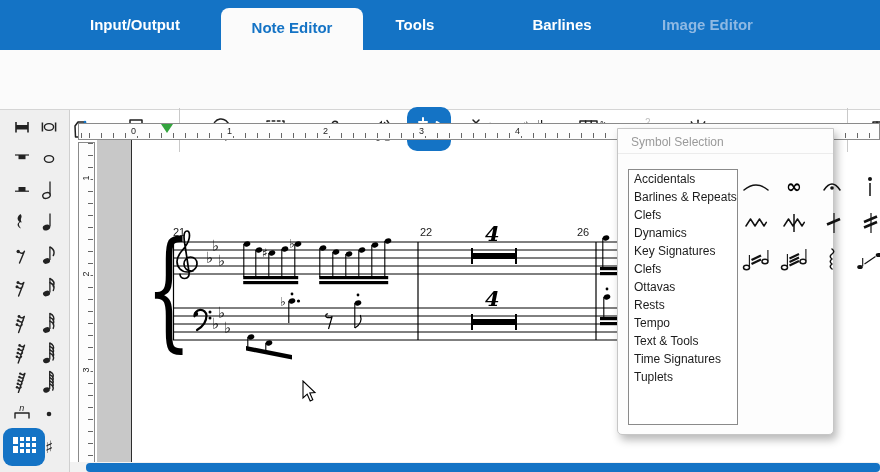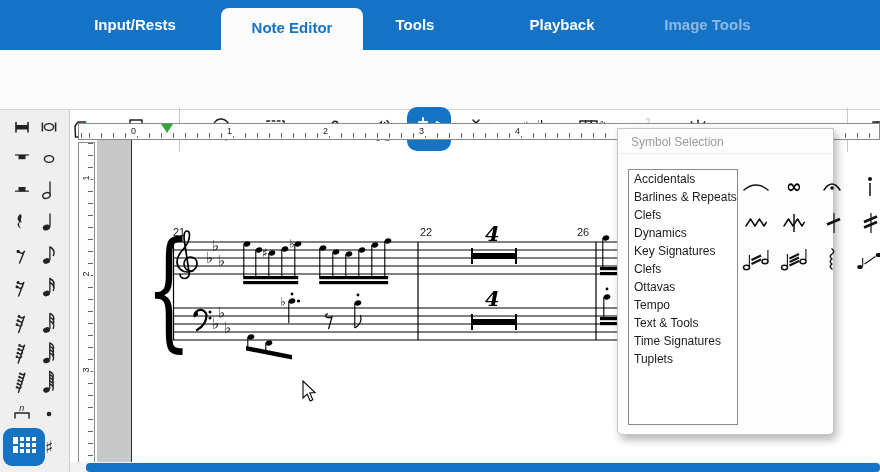--- a/index.html
+++ b/index.html
@@ -66,25 +66,25 @@
 
   .score-svg{left:0;top:0;z-index:10;}
   .cursor-svg{z-index:50;}
 </style>
 </head>
 <body>
 
 <div class="app">
 
   <div class="abs tabbar">
-    <div class="abs tab" style="left:55px;width:160px;">Input/Rests</div>
+    <div class="abs tab" style="left:55px;width:160px;">Input/Output</div>
     <div class="abs tab active" style="left:221px;width:142px;">Note Editor</div>
     <div class="abs tab" style="left:360px;width:110px;">Tools</div>
-    <div class="abs tab" style="left:507px;width:110px;">Playback</div>
-    <div class="abs tab disabled" style="left:645px;width:125px;">Image Tools</div>
+    <div class="abs tab" style="left:507px;width:110px;">Barlines</div>
+    <div class="abs tab disabled" style="left:645px;width:125px;">Image Editor</div>
   </div>
 
   <div class="abs toolbar">
     <div class="tbtn" style="left:15px;">
       <span>
           <svg width="28" height="28" viewBox="0 0 28 28">
             <path class="tool-stroke" d="M4 10 l3-4 h6 l1.5 2 h7 l-1 13 H4.5 Z"></path>
             <path class="blue-stroke" d="M14 17 V6 M10.5 9.5 L14 6 l3.5 3.5"></path>
           </svg>
         </span>
@@ -573,20 +573,21 @@
     <div class="panel-title">Symbol Selection</div>
     <div class="panel-hdr-line"></div>
     <div class="cat-list">
       <div class="cat-item">Accidentals</div>
       <div class="cat-item">Barlines &amp; Repeats</div>
       <div class="cat-item">Clefs</div>
       <div class="cat-item">Dynamics</div>
       <div class="cat-item">Key Signatures</div>
       <div class="cat-item">Clefs</div>
       <div class="cat-item">Ottavas</div>
+      <div class="cat-item">Rests</div>
       <div class="cat-item">Tempo</div>
       <div class="cat-item">Text &amp; Tools</div>
       <div class="cat-item">Time Signatures</div>
       <div class="cat-item">Tuplets</div>
     </div>
 
     <div class="sym-cell" style="left:120px;top:40px;">
         <svg width="30" height="26" viewBox="0 0 30 26">
           <path class="sym-stroke" stroke-width="1.3" d="M3 17 Q15 7 27 17"></path>
         </svg>

